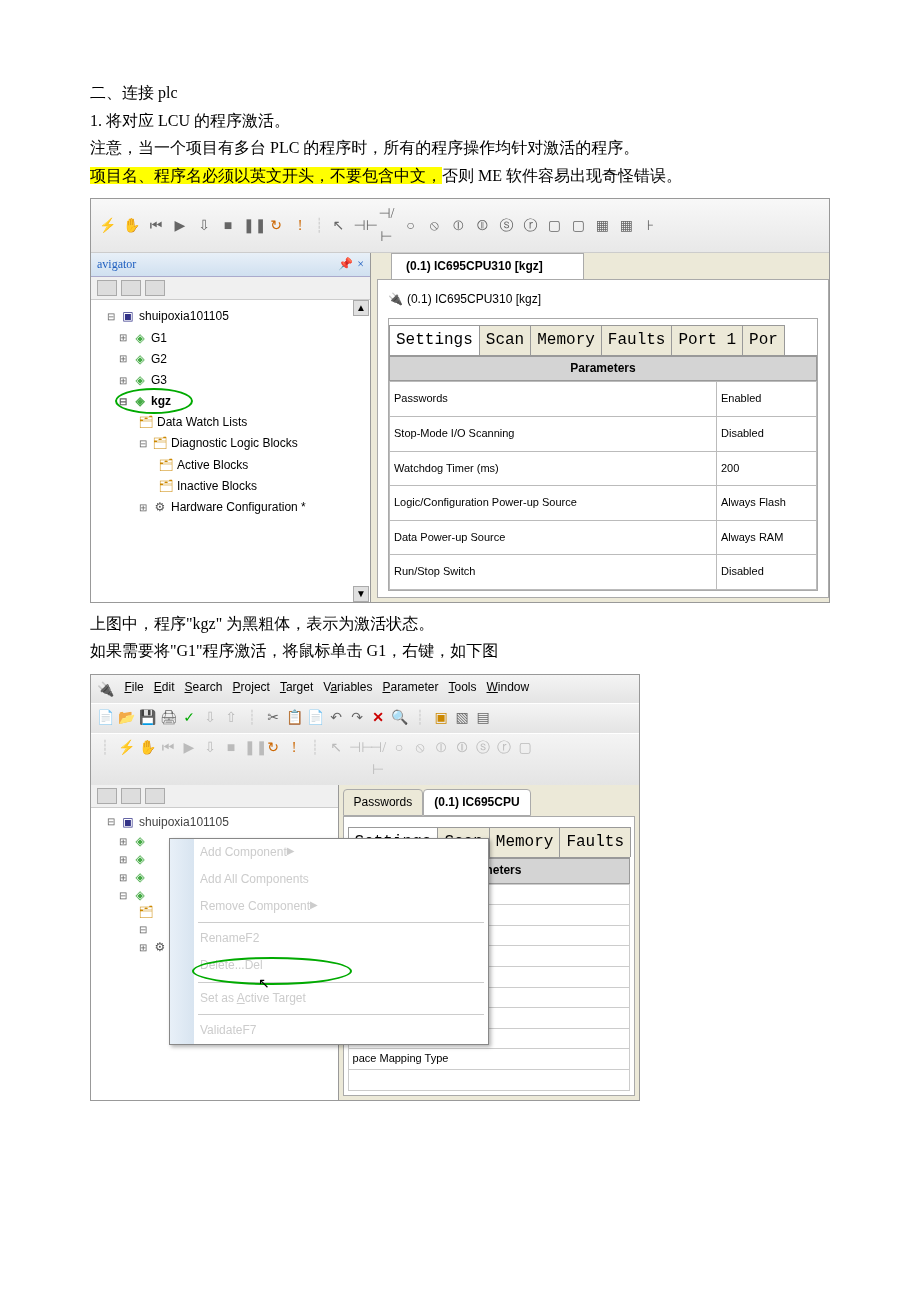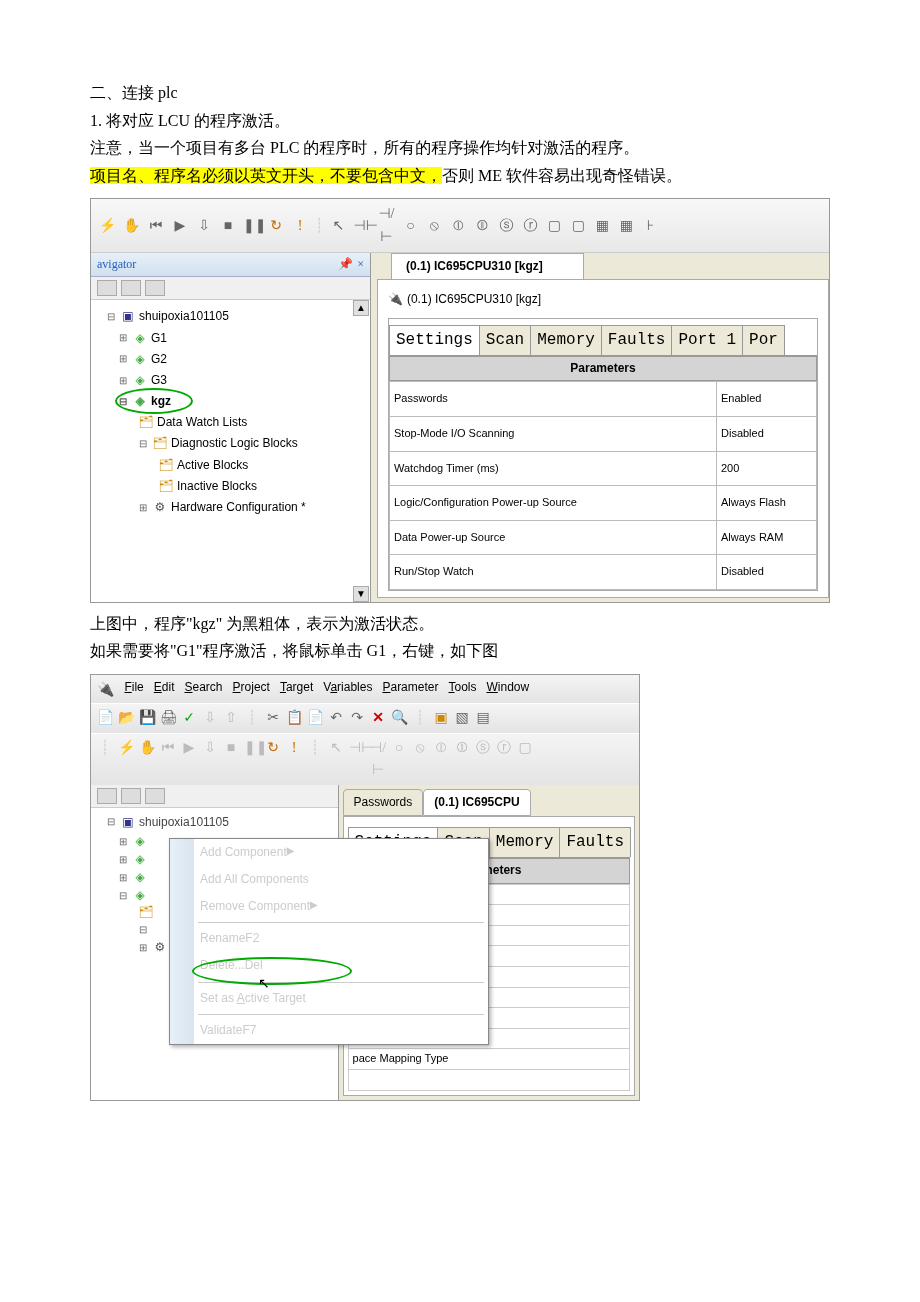--- a/index.html
+++ b/index.html
@@ -454,21 +454,21 @@
                 </tr>
             <tr>
                   <td>Logic/Configuration Power-up Source</td>
                   <td class="val">Always Flash</td>
                 </tr>
             <tr>
                   <td>Data Power-up Source</td>
                   <td class="val">Always RAM</td>
                 </tr>
             <tr>
-                  <td>Run/Stop Watch</td>
+                  <td>Run/Stop Switch</td>
                   <td class="val">Disabled</td>
                 </tr>
           </tbody>
             </table>
         </div>
       </div>
     </div>
   </div>
 </div>
 

